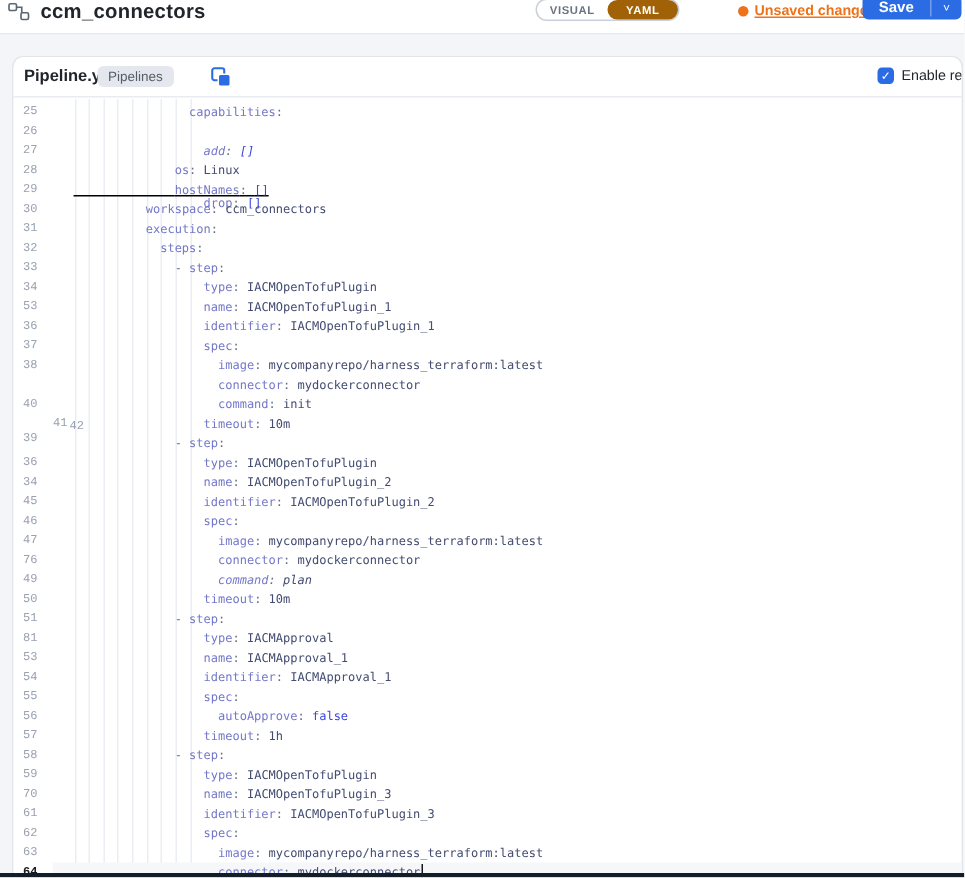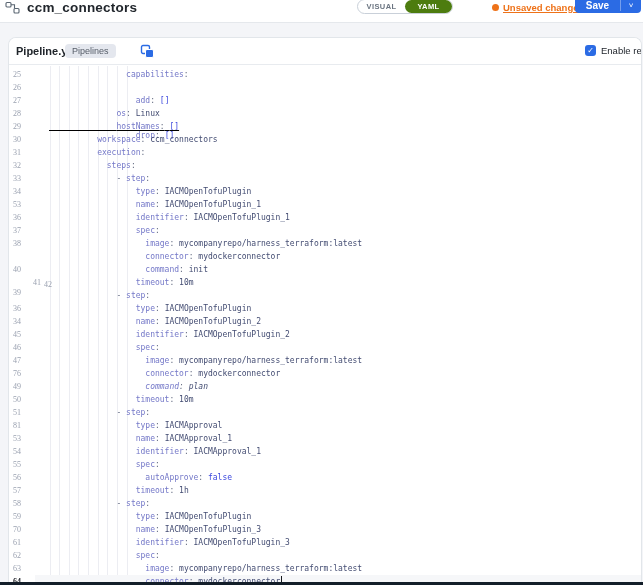--- a/index.html
+++ b/index.html
@@ -6,21 +6,21 @@
   html,body { width:643px; height:585px; }
   body { font-family:"Liberation Sans", sans-serif; background:#f4f5f8; position:relative; overflow:hidden; }
   .app { position:absolute; inset:0; width:643px; height:585px; background:#f4f5f8; overflow:hidden; }
 
   
   .topbar { position:absolute; left:0; top:0; width:643px; height:23px; background:#ffffff; border-bottom:1px solid #e5e8ec; overflow:hidden; }
   .title-group { position:absolute; left:5px; top:0; display:flex; align-items:center; gap:7px; }
   .title { font-size:13.5px; font-weight:bold; color:#21262c; letter-spacing:.2px; }
   .toggle { position:absolute; left:357px; top:-1px; width:96px; height:15px; background:#fff; border:1px solid #c9d0d9; border-radius:9px; display:flex; align-items:center; }
   .toggle .seg-visual { flex:1; text-align:center; font-size:7.5px; font-weight:bold; color:#6a7480; letter-spacing:.4px; }
-  .toggle .seg-yaml { height:13px; min-width:47px; background:#4d7c0f; border-radius:8px; color:#fff; font-size:7.5px; font-weight:bold; letter-spacing:.4px; display:flex; align-items:center; justify-content:center; margin-right:0px; }
+  .toggle .seg-yaml { height:13px; min-width:47px; background:#a16207; border-radius:8px; color:#fff; font-size:7.5px; font-weight:bold; letter-spacing:.4px; display:flex; align-items:center; justify-content:center; margin-right:0px; }
   .unsaved { position:absolute; left:492px; top:1px; height:13px; display:flex; align-items:center; gap:4px; }
   .unsaved .dot { width:7px; height:7px; border-radius:50%; background:#ee7219; }
   .unsaved .txt { font-size:9.5px; font-weight:bold; color:#ee7219; text-decoration:underline; }
   .save-btn { position:absolute; left:575px; top:-3px; width:66px; height:16px; background:#2b6be4; border-radius:4px; display:flex; align-items:stretch; overflow:hidden; }
   .save-btn .save-label { width:45px; display:flex; align-items:center; justify-content:center; color:#fff; font-size:10px; font-weight:bold; }
   .save-btn .divider { width:1px; background:rgba(255,255,255,.35); margin:2px 0; }
   .save-btn .chev { flex:1; display:flex; align-items:center; justify-content:center; color:#fff; font-size:8px; }
 
   
   .card { position:absolute; left:8px; top:37px; width:634px; height:548px; background:#fff; border:1px solid #e2e6ea; border-bottom:none; border-radius:8px 8px 0 0; overflow:hidden; }
@@ -29,21 +29,21 @@
   .file-badge { position:absolute; left:56px; top:6px; background:#e4e7ee; border-radius:4px; padding:2px 7px; font-size:9px; color:#565d68; }
   .copy-btn { position:absolute; left:131px; top:6px; width:15px; height:15px; cursor:pointer; }
   .enable-group { position:absolute; left:576px; top:7px; display:flex; align-items:center; gap:5px; }
   .checkbox { width:11px; height:11px; background:#2b6be4; border-radius:3px; color:#fff; font-size:8px; line-height:11px; text-align:center; }
   .enable-label { font-size:9.5px; color:#22272e; white-space:nowrap; }
 
   
   .editor { position:absolute; left:0; right:0; top:28px; bottom:0; background:#fff; overflow:hidden; }
   .guide { position:absolute; top:0; bottom:0; width:1px; background:#ecedf2; }
   .gutter { position:absolute; left:0; top:0; width:16px; bottom:0; }
-  .ln { position:absolute; left:0; width:16px; height:13px; text-align:center; font-family:Liberation Serif, serif; font-size:8px; line-height:13px; color:#9aa1b0; }
+  .ln { position:absolute; left:0; width:16px; height:13px; text-align:right; font-family:Liberation Mono, monospace; font-size:8px; line-height:13px; color:#9aa1b0; }
   .ln.cur { color:#171a20; font-weight:bold; }
   .cl { position:absolute; left:26px; right:0; height:13px; padding-left:14px; font-family:"DejaVu Sans Mono", monospace; font-size:8px; line-height:13px; white-space:pre; }
   .cl.curline { background:#f6f7f9; }
   .k { color:#7478c8; }
   .v { color:#434c72; }
   .b { color:#3a46dd; }
   .p { color:#646c82; }
   .caret { display:inline-block; width:1px; height:10px; background:#15181d; vertical-align:-2px; margin-left:1px; }
   .bottom-bar { position:absolute; left:0; bottom:0; width:643px; height:3px; background:#131e29; z-index:5; }
 </style>
@@ -145,21 +145,21 @@
           <div class="ln" style="top: 444px;">59</div>
           <div class="ln" style="top: 457px;">70</div>
           <div class="ln" style="top: 470px;">61</div>
           <div class="ln" style="top: 483px;">62</div>
           <div class="ln" style="top: 496px;">63</div>
           <div class="ln cur" style="top: 509px;">64</div>
         </div>
       <div id="code">
           <div class="cl" style="top: 2px;"><span class="ws">                </span><span class="k">capabilities</span><span class="p">:</span></div>
           <div class="cl" style="top: 15px; margin-top: 48px;"><span class="ws">                  </span><span class="k">drop</span><span class="p">:</span> <span class="b">[]</span></div>
-          <div class="cl" style="top: 28px;"><span class="ws">                  </span><span class="k">add</span><span class="p">:</span> <span class="b">[]</span></div>
+          <div class="cl" style="top: 28px; font-style: italic;"><span class="ws">                  </span><span class="k">add</span><span class="p">:</span> <span class="b">[]</span></div>
           <div class="cl" style="top: 41px;"><span class="ws">              </span><span class="k">os</span><span class="p">:</span> <span class="v">Linux</span></div>
           <div class="cl" style="top: 54px; text-decoration: underline;"><span class="ws">              </span><span class="k">hostNames</span><span class="p">:</span> <span class="b">[]</span></div>
           <div class="cl" style="top: 67px;"><span class="ws">          </span><span class="k">workspace</span><span class="p">:</span> <span class="v">ccm_connectors</span></div>
           <div class="cl" style="top: 80px;"><span class="ws">          </span><span class="k">execution</span><span class="p">:</span></div>
           <div class="cl" style="top: 93px;"><span class="ws">            </span><span class="k">steps</span><span class="p">:</span></div>
           <div class="cl" style="top: 106px;"><span class="ws">              </span><span class="p">- </span><span class="k">step</span><span class="p">:</span></div>
           <div class="cl" style="top: 119px;"><span class="ws">                  </span><span class="k">type</span><span class="p">:</span> <span class="v">IACMOpenTofuPlugin</span></div>
           <div class="cl" style="top: 132px;"><span class="ws">                  </span><span class="k">name</span><span class="p">:</span> <span class="v">IACMOpenTofuPlugin_1</span></div>
           <div class="cl" style="top: 145px;"><span class="ws">                  </span><span class="k">identifier</span><span class="p">:</span> <span class="v">IACMOpenTofuPlugin_1</span></div>
           <div class="cl" style="top: 158px;"><span class="ws">                  </span><span class="k">spec</span><span class="p">:</span></div>

